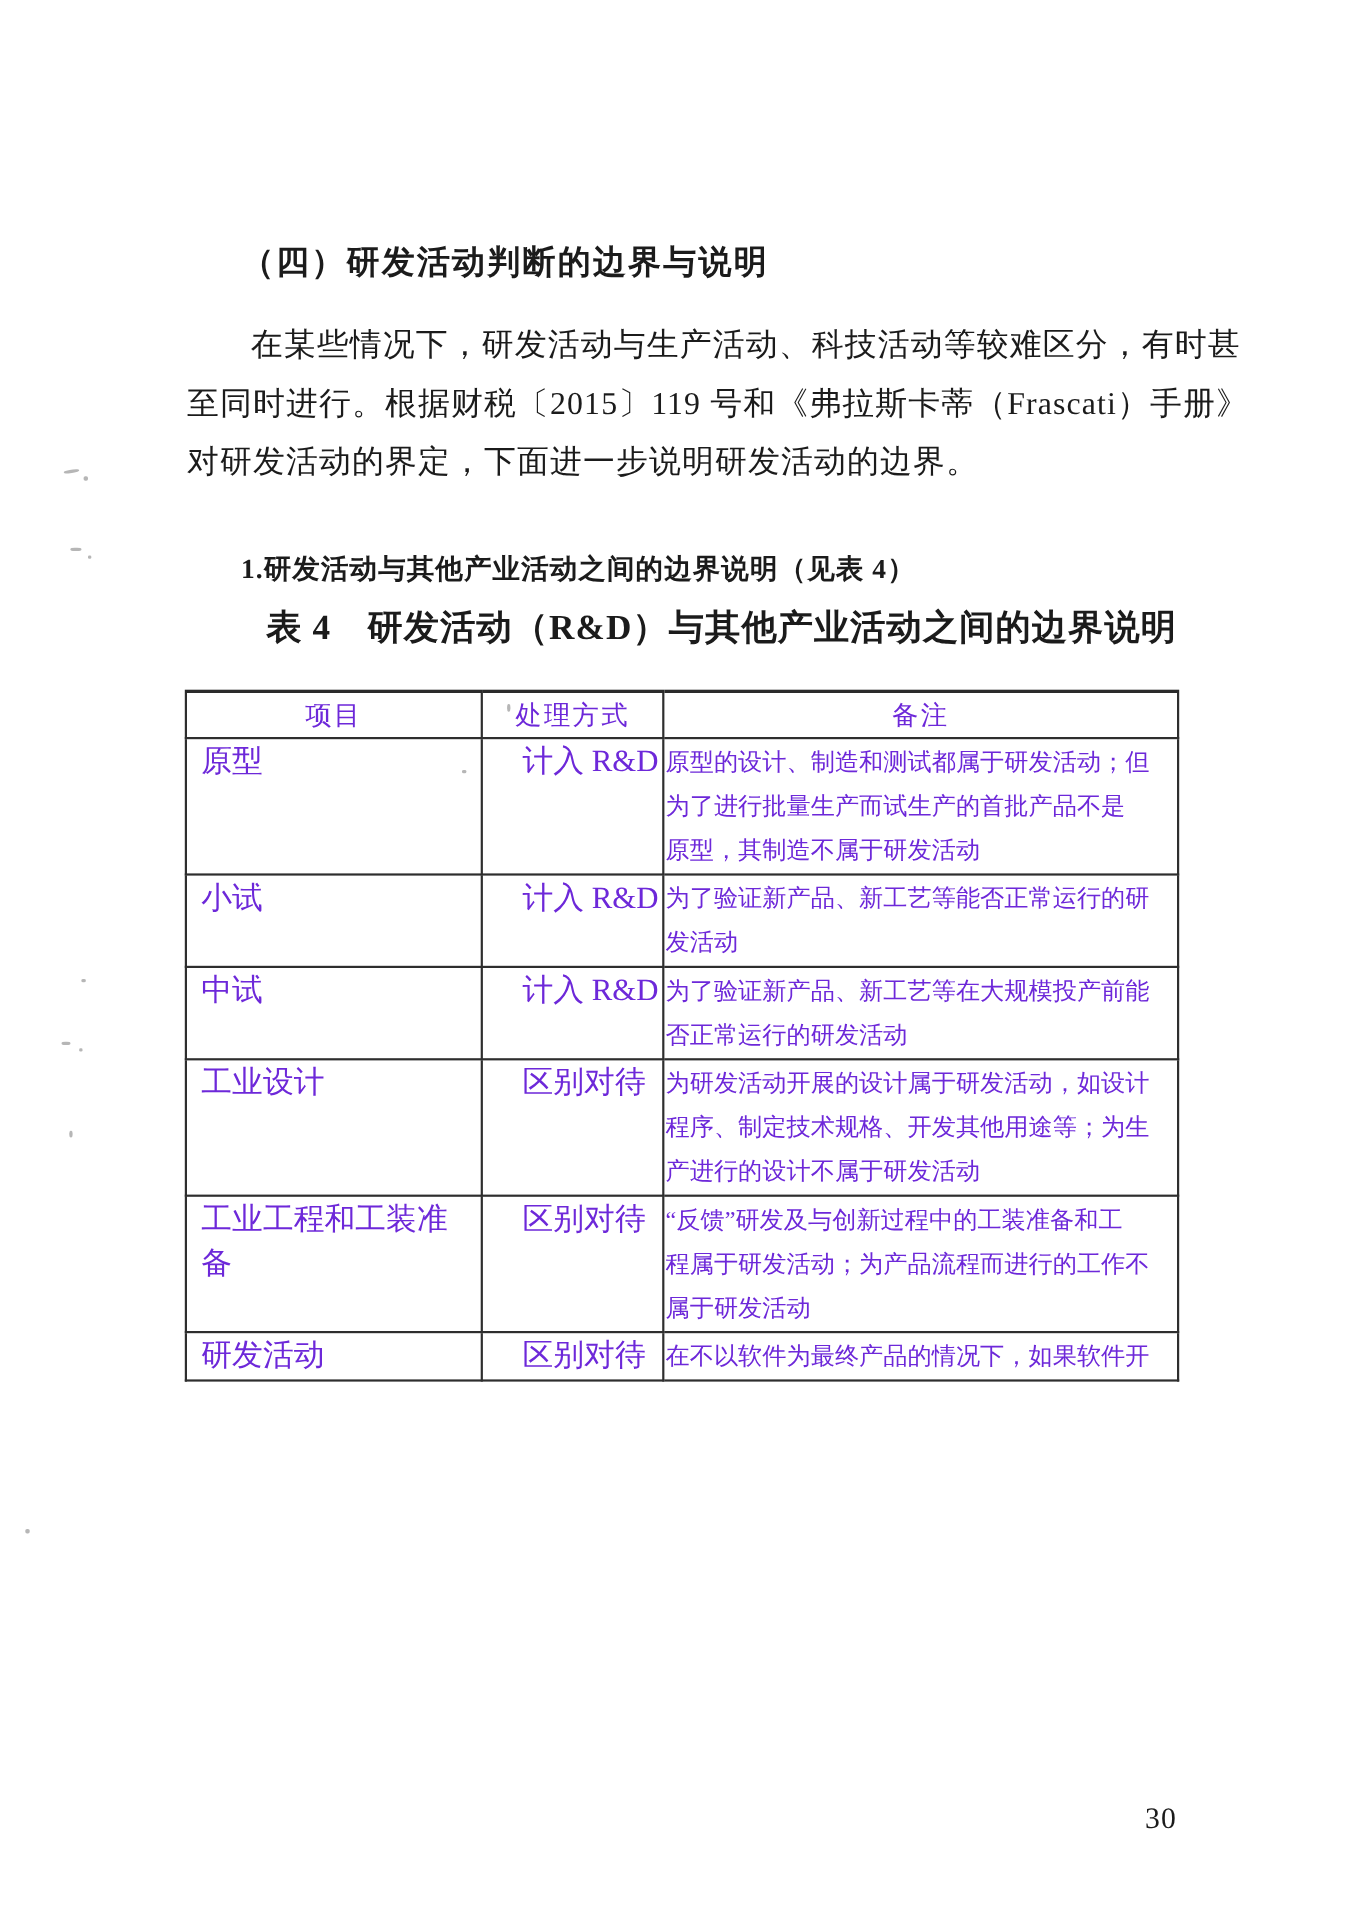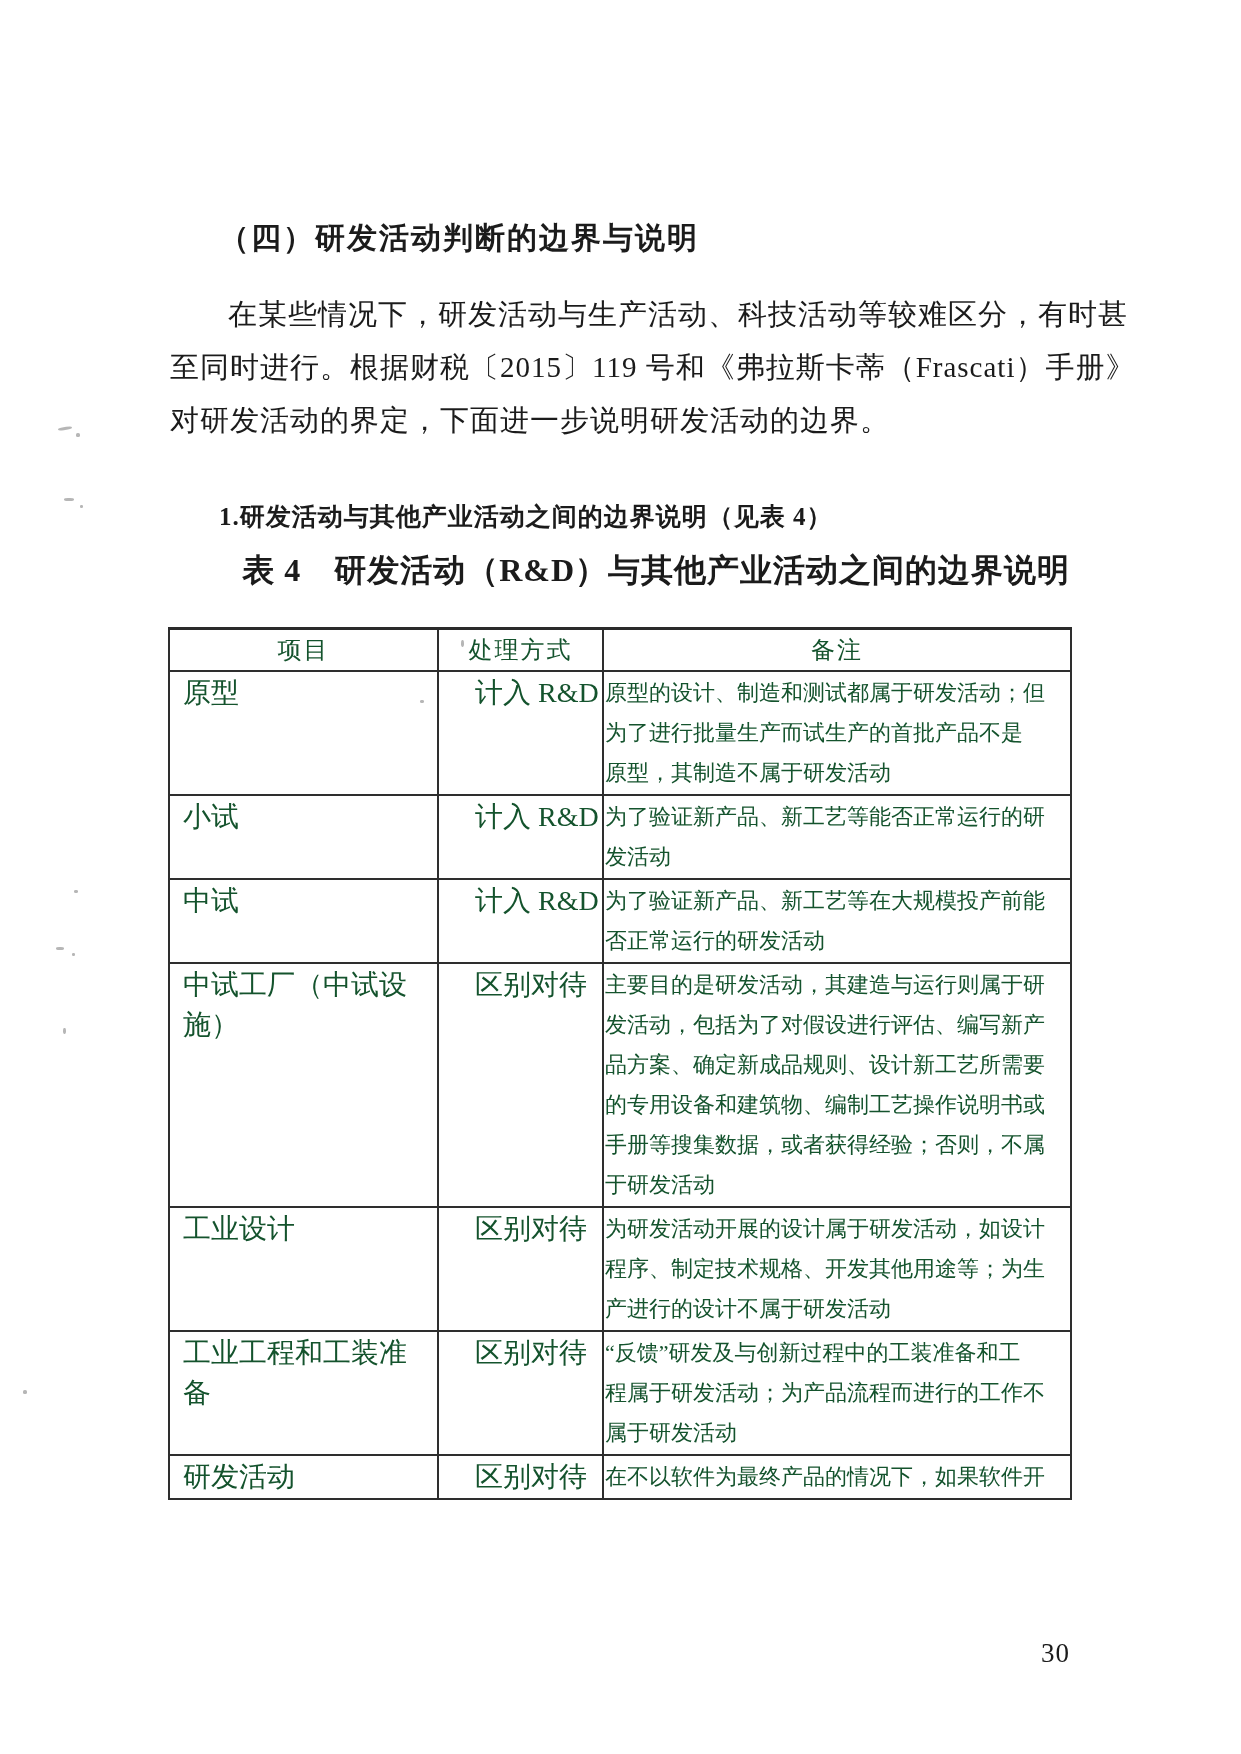--- a/index.html
+++ b/index.html
@@ -25,21 +25,21 @@
     position:absolute;left:219px;top:464px;
     font-size:25px;font-weight:700;letter-spacing:1px;white-space:pre;margin-top:36px;
   }
   .table-title{
     position:absolute;left:168px;top:549px;width:902px;
     text-align:right;font-size:32px;font-weight:700;letter-spacing:1px;white-space:pre;
   }
   table.boundary-table{
     position:absolute;left:168px;top:627px;width:902px;
     border-collapse:collapse;table-layout:fixed;
-    color:#14532d;
+    color:#6d28d9;
   }
   col.c1{width:269px;}
   col.c2{width:165px;}
   col.c3{width:468px;}
   .boundary-table th,.boundary-table td{
     border:2px solid #2e2e2e;
   }
   .boundary-table th{
     border-top:3px solid #2a2a2a;
     height:38px;font-weight:400;text-align:center;
@@ -105,30 +105,20 @@
 发活动</td>
         </tr>
 
         <tr>
           <td class="item">中试</td>
           <td class="treatment">计入 R&amp;D</td>
           <td class="remark">为了验证新产品、新工艺等在大规模投产前能
 否正常运行的研发活动</td>
         </tr>
 
-        <tr>
-          <td class="item">中试工厂（中试设施）</td>
-          <td class="treatment">区别对待</td>
-          <td class="remark">主要目的是研发活动，其建造与运行则属于研
-发活动，包括为了对假设进行评估、编写新产
-品方案、确定新成品规则、设计新工艺所需要
-的专用设备和建筑物、编制工艺操作说明书或
-手册等搜集数据，或者获得经验；否则，不属
-于研发活动</td>
-        </tr>
 
         <tr>
           <td class="item">工业设计</td>
           <td class="treatment">区别对待</td>
           <td class="remark">为研发活动开展的设计属于研发活动，如设计
 程序、制定技术规格、开发其他用途等；为生
 产进行的设计不属于研发活动</td>
         </tr>
 
         <tr>

